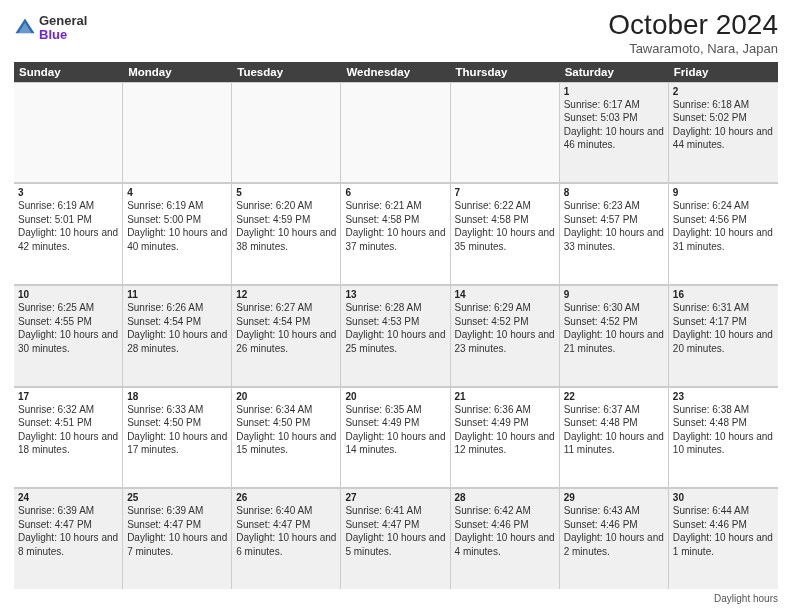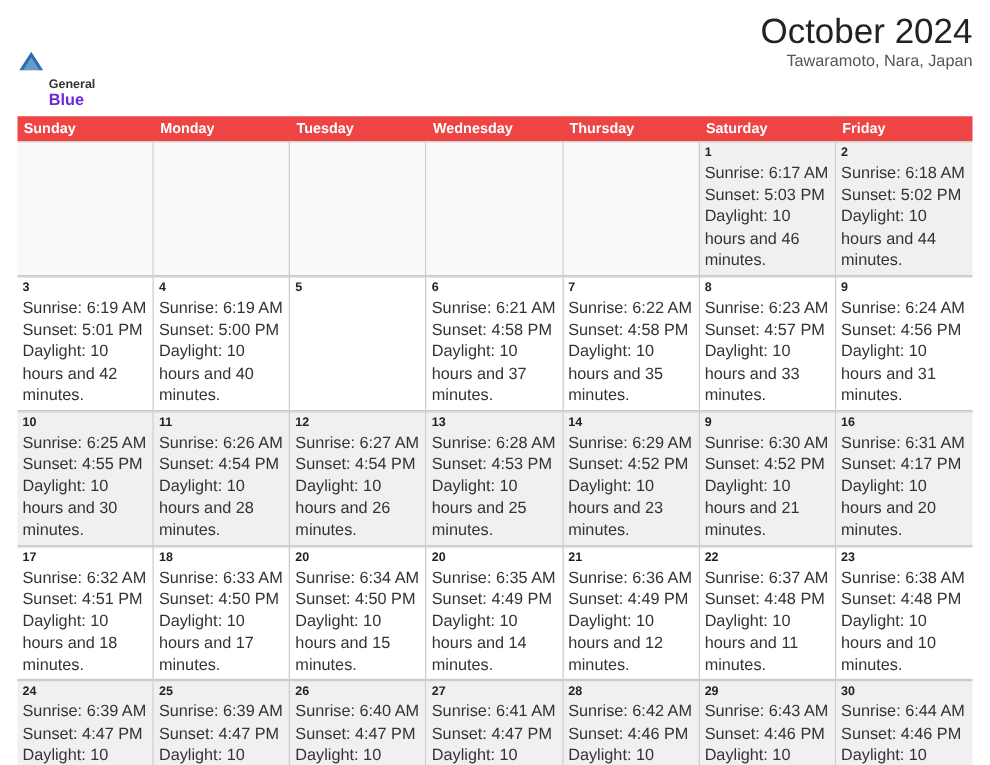--- a/index.html
+++ b/index.html
@@ -27,24 +27,23 @@
       display: flex;
       align-items: center;
       margin-top: 4px;
     }
     .logo-text {
       display: flex;
       flex-direction: column;
       line-height: 1.1;
     }
     .logo-general {
-      font-size: 10px;
+      font-size: 13px;
       font-weight: bold;
       color: #333;
-      margin-top: 48px;
     }
     .logo-blue {
       font-size: 13px;
       font-weight: bold;
       color: #6d28d9;
     }
     .logo-icon {
       width: 22px;
       height: 22px;
       margin-right: 3px;
@@ -63,21 +62,21 @@
       color: #555;
     }
     .calendar {
       flex: 1;
       display: flex;
       flex-direction: column;
     }
     .cal-header {
       display: grid;
       grid-template-columns: repeat(7, 1fr);
-      background: #ef4444;
+      background: #404040;
     }
     .cal-header-cell {
       color: #fff;
       font-size: 11.5px;
       font-weight: bold;
       padding: 4px 5px;
       text-align: left;
     }
     .cal-body {
       flex: 1;
@@ -111,21 +110,21 @@
     .cal-cell.shaded {
       background: #f0f0f0;
     }
     .day-num {
       font-size: 10px;
       font-weight: bold;
       color: #222;
       margin-bottom: 1px;
     }
     .day-info {
-      font-size: 13px;
+      font-size: 10px;
       line-height: 1.35;
       color: #333;
     }
     .footer {
       margin-top: 4px;
       font-size: 10px;
       color: #555;
       text-align: right;
     }
   </style>
@@ -188,20 +187,23 @@
 Daylight: 10 hours and 42 minutes.</div>
           </div>
           <div class="cal-cell">
             <div class="day-num">4</div>
             <div class="day-info" style="white-space: pre-line;">Sunrise: 6:19 AM
 Sunset: 5:00 PM
 Daylight: 10 hours and 40 minutes.</div>
           </div>
           <div class="cal-cell">
             <div class="day-num">5</div>
+            <div class="day-info" style="white-space: pre-line;">Sunrise: 6:20 AM
+Sunset: 4:59 PM
+Daylight: 10 hours and 38 minutes.</div>
           </div>
           <div class="cal-cell">
             <div class="day-num">6</div>
             <div class="day-info" style="white-space: pre-line;">Sunrise: 6:21 AM
 Sunset: 4:58 PM
 Daylight: 10 hours and 37 minutes.</div>
           </div>
           <div class="cal-cell">
             <div class="day-num">7</div>
             <div class="day-info" style="white-space: pre-line;">Sunrise: 6:22 AM

